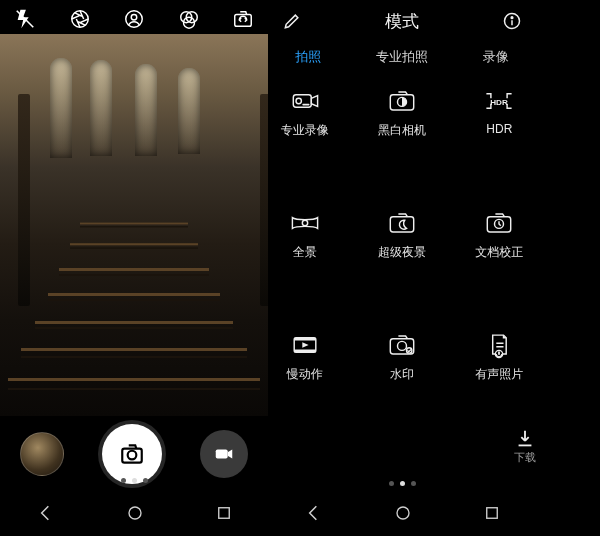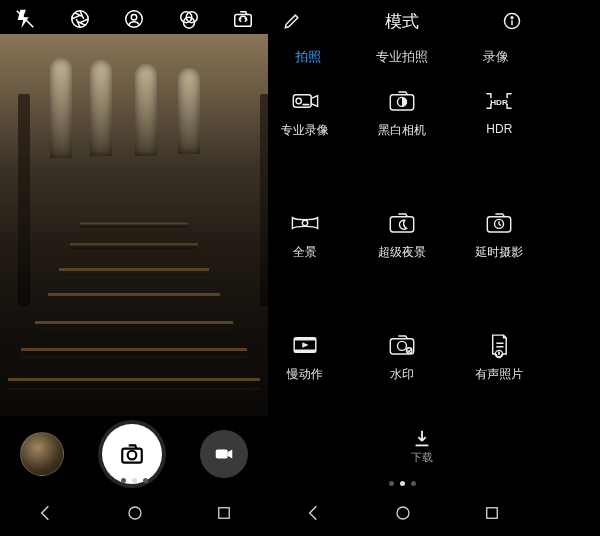--- a/index.html
+++ b/index.html
@@ -86,21 +86,21 @@
     column-gap: 4px; row-gap: 2px; gap: 40px;
   }
   .mode {
     display:flex; flex-direction:column; align-items:center; justify-content:flex-start;
     color:#eee; gap:6px; padding-top:4px;
   }
   .mode .label { font-size:12px; color:#e6e6e6; text-align:center; }
   .mode svg { width:36px; height:30px; }
   .download-row {
     position:absolute; left:0; right:0; bottom:62px; height:46px;
-    display:flex; flex-direction:column; align-items:center; padding-left:40px; gap:0;
+    display:flex; flex-direction:column; align-items:flex-end; padding-left:40px; gap:0;
   }
   .download-row .dl-label { color:#9a9a9a; font-size:11px; }
   .page-dots-right { position:absolute; bottom:50px; left:0; right:0; display:flex; justify-content:center; gap:6px;}
   .icon svg, .nav-icon svg { display:block; }
 </style>
 </head>
 <body>
 
 <div class="panel">
   <div class="left-top">
@@ -263,21 +263,21 @@
         </svg>
       <span class="label">超级夜景</span>
     </div>
     <div class="mode">
       <svg viewBox="0 0 40 32" fill="none" stroke="#eee" stroke-width="1.6">
           <rect x="7" y="9" width="26" height="17" rx="3"></rect>
           <path d="M16 6h8l2 3"></path>
           <circle cx="20" cy="17" r="5"></circle>
           <path d="M20 14v3l2 2"></path>
         </svg>
-      <span class="label">延时摄影</span>
+      <span class="label">文档校正</span>
     </div>
     <div class="mode">
       <svg viewBox="0 0 40 32" fill="none" stroke="#eee" stroke-width="1.6">
           <rect x="8" y="8" width="24" height="16" rx="2"></rect>
           <rect x="8" y="8" width="24" height="3" fill="#eee" stroke="none"></rect>
           <rect x="8" y="21" width="24" height="3" fill="#eee" stroke="none"></rect>
           <path d="M17 13l7 3-7 3z" fill="#eee" stroke="none"></path>
         </svg>
       <span class="label">慢动作</span>
     </div>

